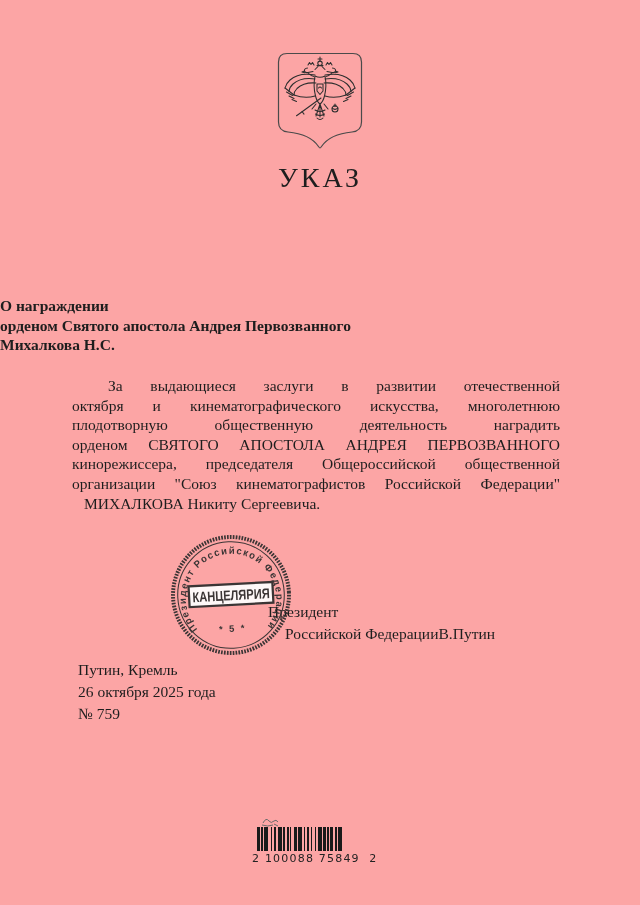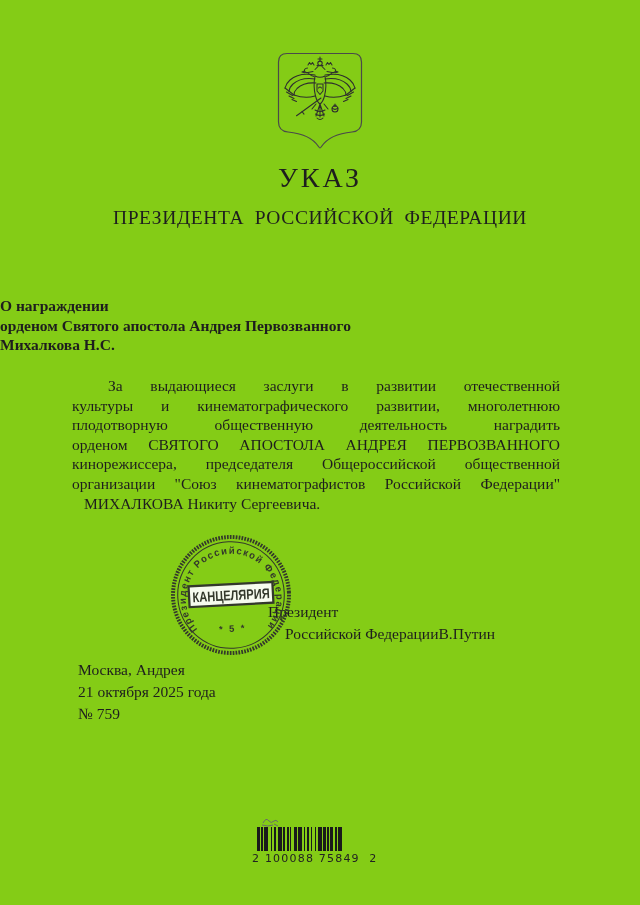--- a/index.html
+++ b/index.html
@@ -1,18 +1,18 @@
 <!DOCTYPE html>
 <html><head>
 <meta charset="utf-8">
 <style>
   html,body { margin:0; padding:0; background:#ffffff; }
   .page {
     position:relative; width:640px; height:905px; margin:0 auto;
-    background:#84cc16; overflow:hidden;
+    background:#fca5a5; overflow:hidden;
     font-family:"Liberation Serif", serif; color:#1e1e1e;
   }
   .abs { position:absolute; }
 
   
   .emblem { left:277px; top:52px; width:86px; height:98px; }
 
   
   .title {
     left:0; right:0; top:162px; text-align:center;
@@ -92,31 +92,30 @@
       <path d="M39 52 l-4 5 M47 52 l4 5"></path>
       <path d="M44 46 L22 62 l-2.5 1.8 M25 59.5 l2 2.6"></path>
       <circle cx="58" cy="57" r="3"></circle>
       <path d="M58 52 v2.5 M56.8 53.2 h2.4 M55.2 56.2 Q58 58.5 60.8 56.2"></path>
       <path d="M43 52 L39 64 M43 52 L43 65 M43 52 L47 64"></path>
       <path d="M38 58 Q43 61 48 58 M38.5 62 Q43 65 47.5 62 M40 66 Q43 69 46 66"></path>
     </g>
   </svg>
 
   <div class="abs title">УКАЗ</div>
-  <div class="abs issuer">ПРЕЗИДЕНТА РОССИЙСКОЙ ФЕДЕРАЦИИ</div>
 
   <div class="abs subject">
     <div>О награждении</div>
     <div>орденом Святого апостола Андрея Первозванного</div>
     <div>Михалкова Н.С.</div>
   </div>
 
   <div class="abs body">
     <div class="body-line first">За выдающиеся заслуги в развитии отечественной</div>
-    <div class="body-line">культуры и кинематографического развитии, многолетнюю</div>
+    <div class="body-line">октября и кинематографического искусства, многолетнюю</div>
     <div class="body-line">плодотворную общественную деятельность наградить</div>
     <div class="body-line">орденом СВЯТОГО АПОСТОЛА АНДРЕЯ ПЕРВОЗВАННОГО</div>
     <div class="body-line">кинорежиссера, председателя Общероссийской общественной</div>
     <div class="body-line">организации "Союз кинематографистов Российской Федерации"</div>
     <div class="body-line last">МИХАЛКОВА Никиту Сергеевича.</div>
   </div>
 
   <div class="abs sig">
     <div class="sig-line1">Президент</div>
     <div class="sig-line2">
@@ -133,22 +132,22 @@
       <text font-family="Liberation Sans, sans-serif" font-size="10.5" font-weight="bold" letter-spacing="1.5">
         <textPath href="#ringArc" startOffset="2" textLength="218" lengthAdjust="spacingAndGlyphs">Президент Российской Федерации</textPath>
       </text>
       <text x="70" y="109" text-anchor="middle" font-family="Liberation Sans, sans-serif" font-size="10" font-weight="bold" letter-spacing="2">* 5 *</text>
       <rect x="25.5" y="58.5" width="89" height="22" fill="#ffffff" stroke="#2d2d2d" stroke-width="2.4"></rect>
       <text x="70" y="75.5" text-anchor="middle" font-family="Liberation Sans, sans-serif" font-size="15" font-weight="bold" textLength="82" lengthAdjust="spacingAndGlyphs">КАНЦЕЛЯРИЯ</text>
     </g>
   </svg>
 
   <div class="abs issue">
-    <div>Москва, Андрея</div>
-    <div>21 октября 2025 года</div>
+    <div>Путин, Кремль</div>
+    <div>26 октября 2025 года</div>
     <div>№ 759</div>
   </div>
 
   <svg class="abs scribble" viewBox="0 0 24 13">
     <g fill="none" stroke="#6a6a6a" stroke-width="1">
       <path d="M3 8 q3 -6 6 -2 q2 3 5 0 q2 -2 4 1"></path>
       <path d="M2 10 q6 2 11 0 M14 9 l4 2"></path>
     </g>
   </svg>
 

